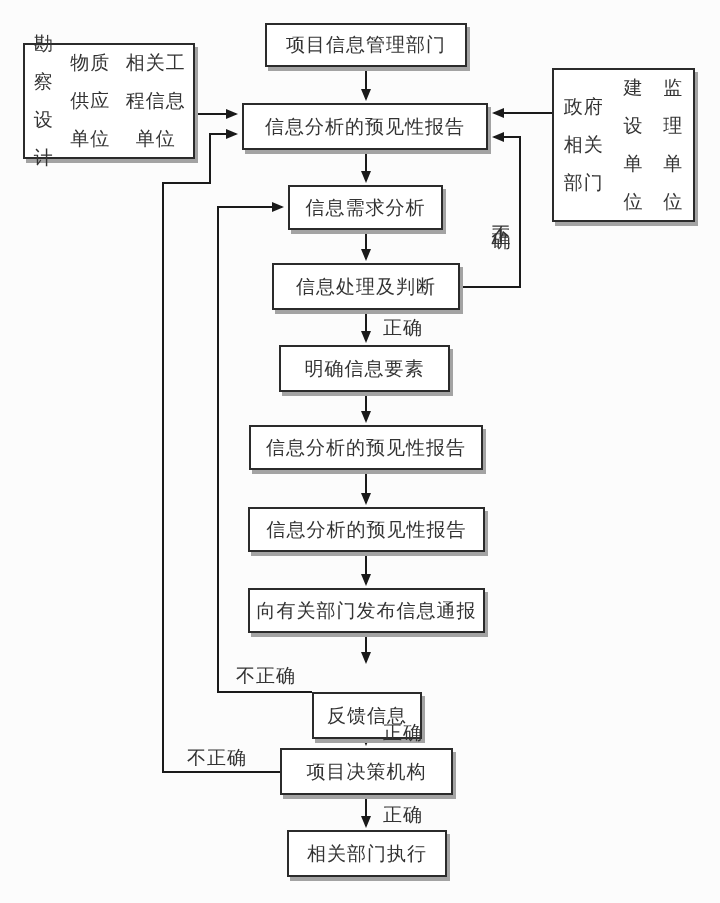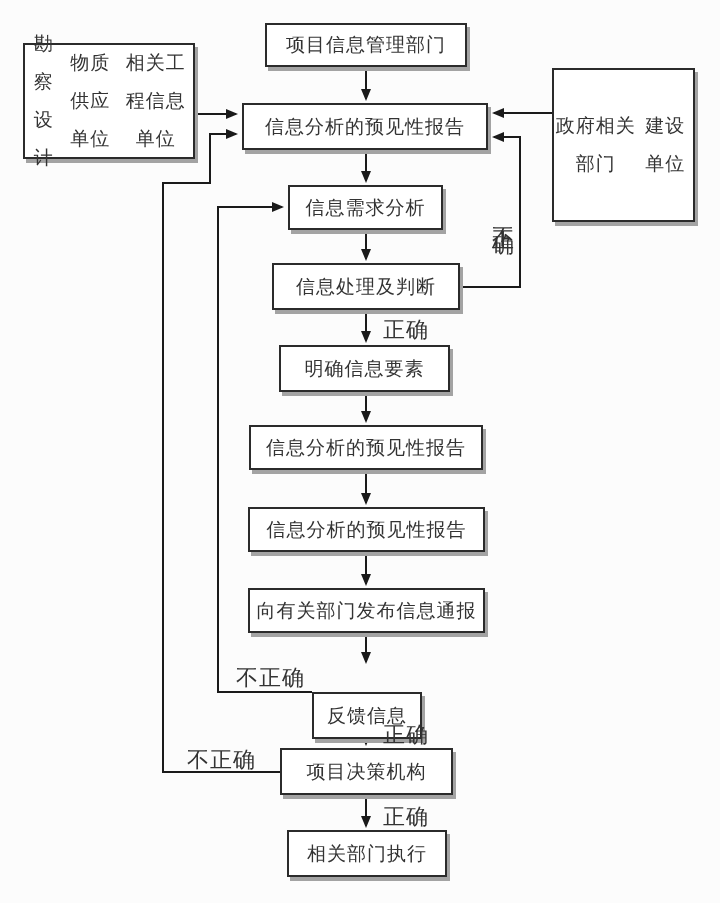--- a/index.html
+++ b/index.html
@@ -44,21 +44,21 @@
     letter-spacing: 1px;
     text-align: center;
   }
   .node.multi {
     flex-direction: row;
     justify-content: center;
   }
   .node.multi .node-label { line-height: 38px; }
   .edge-label {
     position: absolute;
-    font-size: 22px;
+    font-size: 19px;
     letter-spacing: 1px;
     white-space: nowrap;
   }
   .edge-label.vertical {
     writing-mode: vertical-rl;
     text-orientation: upright;
     white-space: normal;
     letter-spacing: 3px;
   }
 </style>
@@ -99,20 +99,21 @@
 
   <div class="node multi" style="left:23px;top:43px;width:172px;height:116px">
     <span class="node-label">勘察设计</span>
     <span class="node-label">物质供应单位</span>
     <span class="node-label">相关工程信息单位</span>
   </div>
 
   <div class="node multi" style="left:552px;top:68px;width:143px;height:154px">
     <span class="node-label">政府相关部门</span>
     <span class="node-label">建设单位</span>
+    <span class="node-label">监理单位</span>
   </div>
 
   <div class="node" style="left:242px;top:103px;width:246px;height:47px">
     <span class="node-label">信息分析的预见性报告</span>
   </div>
 
   <div class="node" style="left:288px;top:185px;width:155px;height:45px">
     <span class="node-label">信息需求分析</span>
   </div>
 

